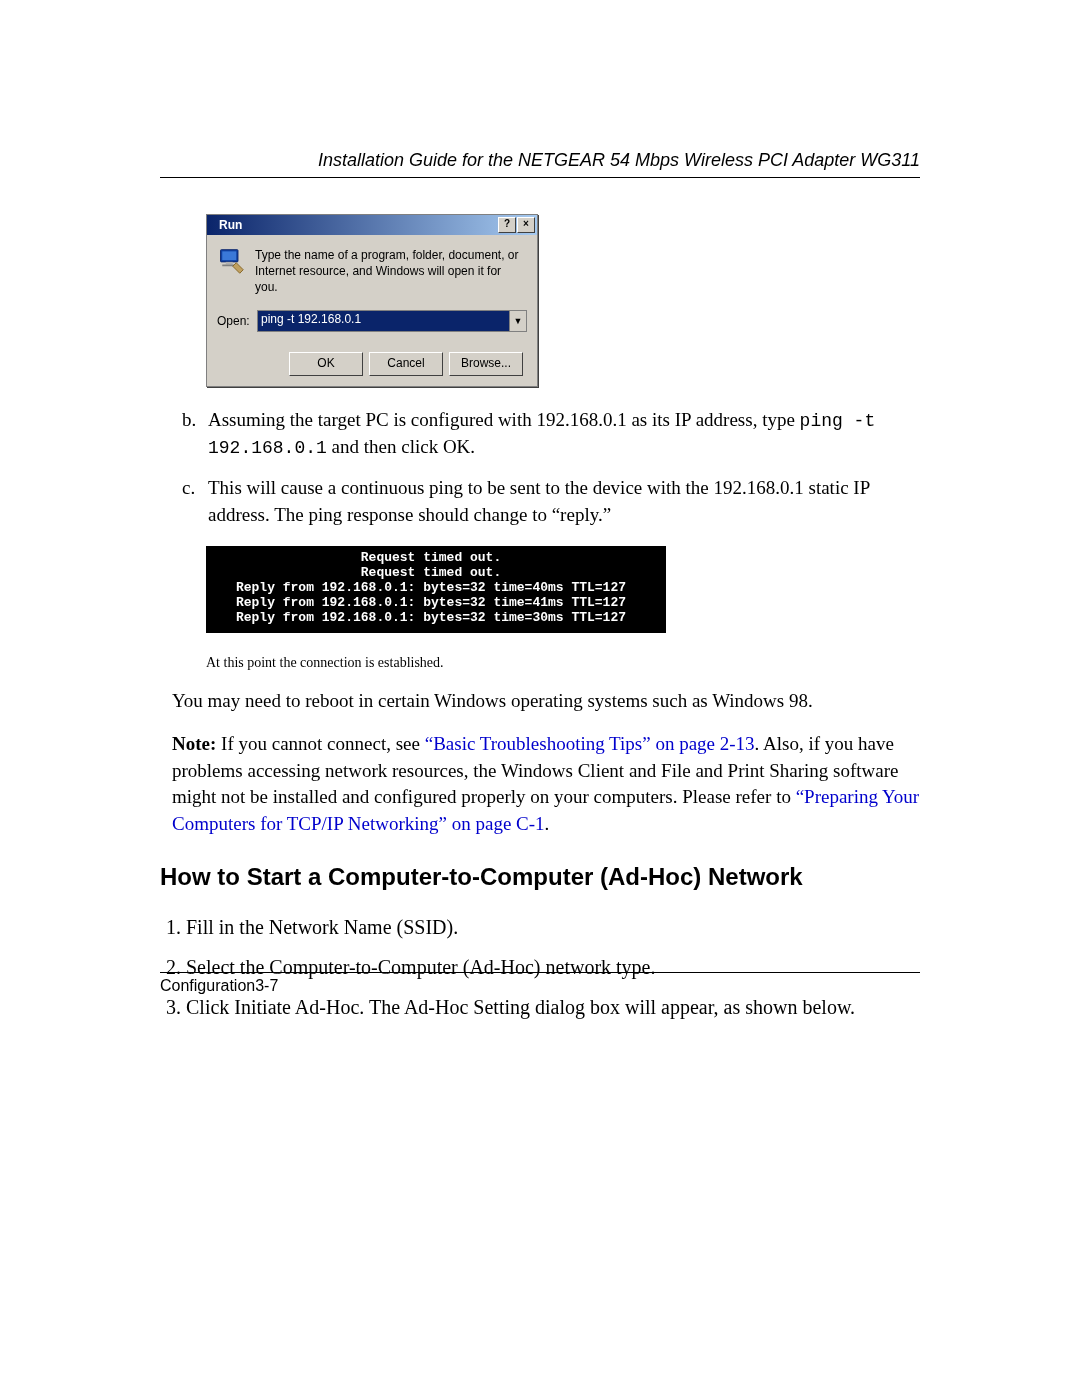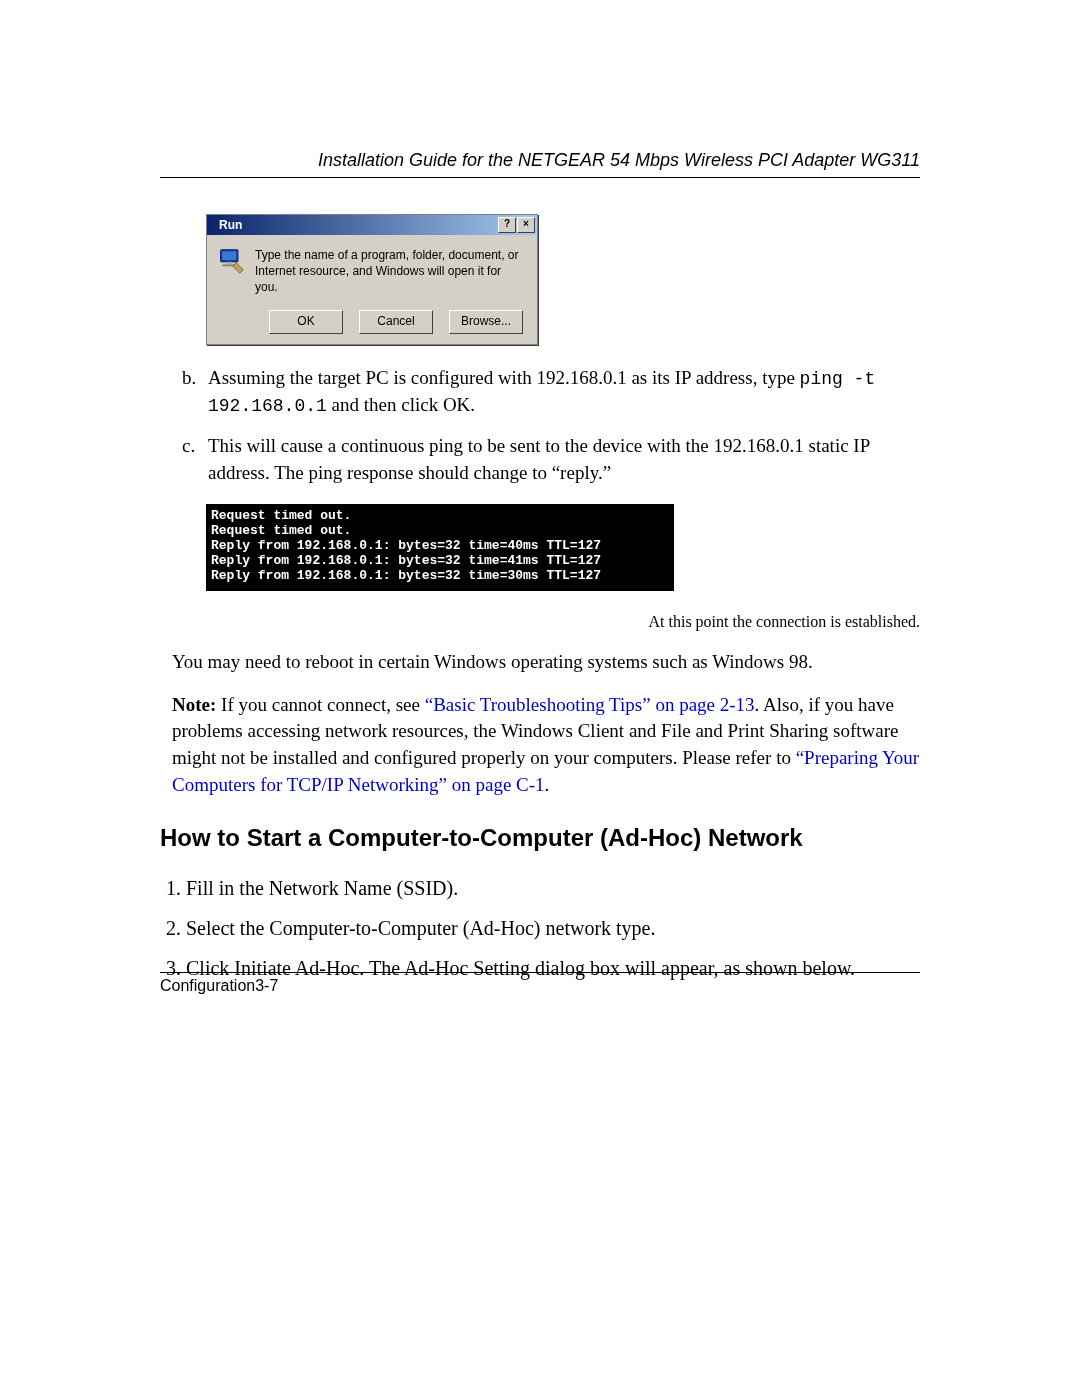--- a/index.html
+++ b/index.html
@@ -86,21 +86,21 @@
     font-size: 12px;
     font-family: Tahoma, Arial, sans-serif;
   }
   .combo-drop {
     width: 16px;
     background: #d4d0c8;
     border-left: 1px solid #808080;
     display: flex; align-items: center; justify-content: center;
     font-size: 9px;
   }
-  .btn-row { display: flex; justify-content: flex-end; gap: 16px; padding-right: 4px;}
+  .btn-row { display: flex; justify-content: flex-end; gap: 6px; padding-right: 4px;}
   .win-btn {
     width: 72px; height: 22px;
     background: #d4d0c8;
     border: 1px solid #fff;
     border-right-color: #404040;
     border-bottom-color: #404040;
     font-size: 12px;
     font-family: Tahoma, Arial, sans-serif;
     text-align: center;
     line-height: 20px;
@@ -108,32 +108,32 @@
   .step-list { margin: 0 0 18px 22px; padding: 0; list-style: none; }
   .step-list > li { display: flex; margin-bottom: 14px; font-size: 19px; line-height: 1.4; }
   .step-marker { width: 26px; flex-shrink: 0; }
   .mono { font-family: 'Courier New', monospace; font-size: 18px; }
   .console {
     width: 440px;
     margin: 6px 0 20px 46px;
     background: #000;
     color: #fff;
     border: 1px solid #000;
-    padding: 4px 22px 6px 4px;
+    padding: 4px 14px 6px 4px;
     font-family: 'Courier New', monospace;
     font-size: 13px;
     font-weight: bold;
     line-height: 1.15;
     white-space: pre;
+    text-align: center;
   }
   .body-para {
-    font-size: 16px;
+    font-size: 14px;
     line-height: 1.4;
     margin: 0 0 16px 46px;
-    text-align: right;
   }
   .body-para-full {
     font-size: 19px;
     line-height: 1.4;
     margin: 0 0 16px 12px;
   }
   .link { color: #0000cc; }
   .section-h2 {
     font-family: Arial, Helvetica, sans-serif;
     font-weight: bold;
@@ -178,20 +178,27 @@
           <svg viewBox="0 0 32 32">
             <rect x="4" y="3" width="20" height="14" rx="1" fill="#1040a0" stroke="#0a246a"></rect>
             <rect x="6" y="5" width="16" height="10" fill="#3a78d8"></rect>
             <rect x="10" y="17" width="8" height="3" fill="#b0b0b0"></rect>
             <rect x="6" y="20" width="16" height="2" fill="#808080"></rect>
             <path d="M18 22 L26 30 L30 26 L22 18 Z" fill="#c0a060" stroke="#806020"></path>
           </svg>
         </div>
         <div class="run-desc">Type the name of a program, folder, document, or Internet resource, and Windows will open it for you.</div>
       </div>
+      <div class="open-row">
+        <div class="open-label">Open:</div>
+        <div class="combo">
+          <div class="combo-input">ping -t 192.168.0.1</div>
+          <div class="combo-drop">▼</div>
+        </div>
+      </div>
       <div class="btn-row">
         <div class="win-btn">OK</div>
         <div class="win-btn">Cancel</div>
         <div class="win-btn">Browse...</div>
       </div>
     </div>
   </div>
 
   <ul class="step-list">
     <li>

